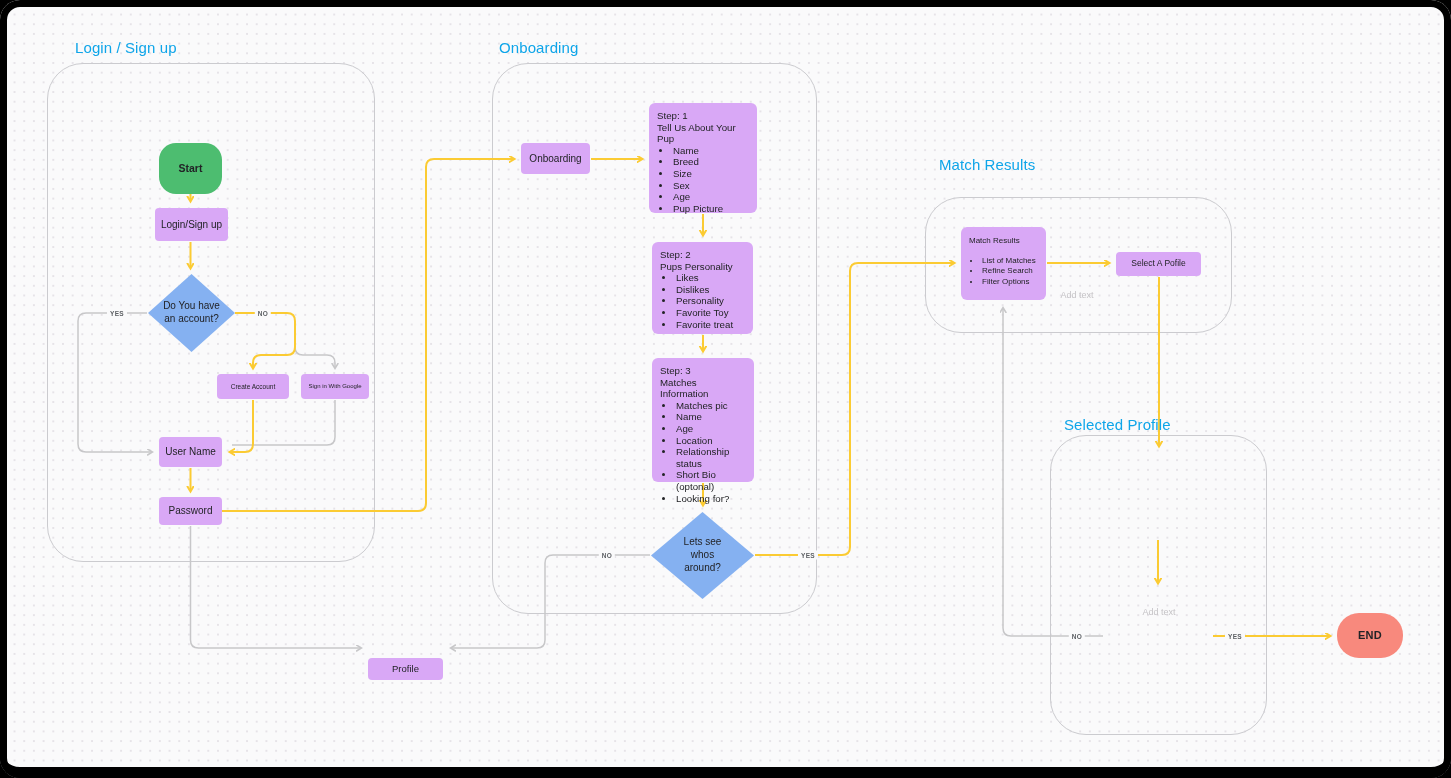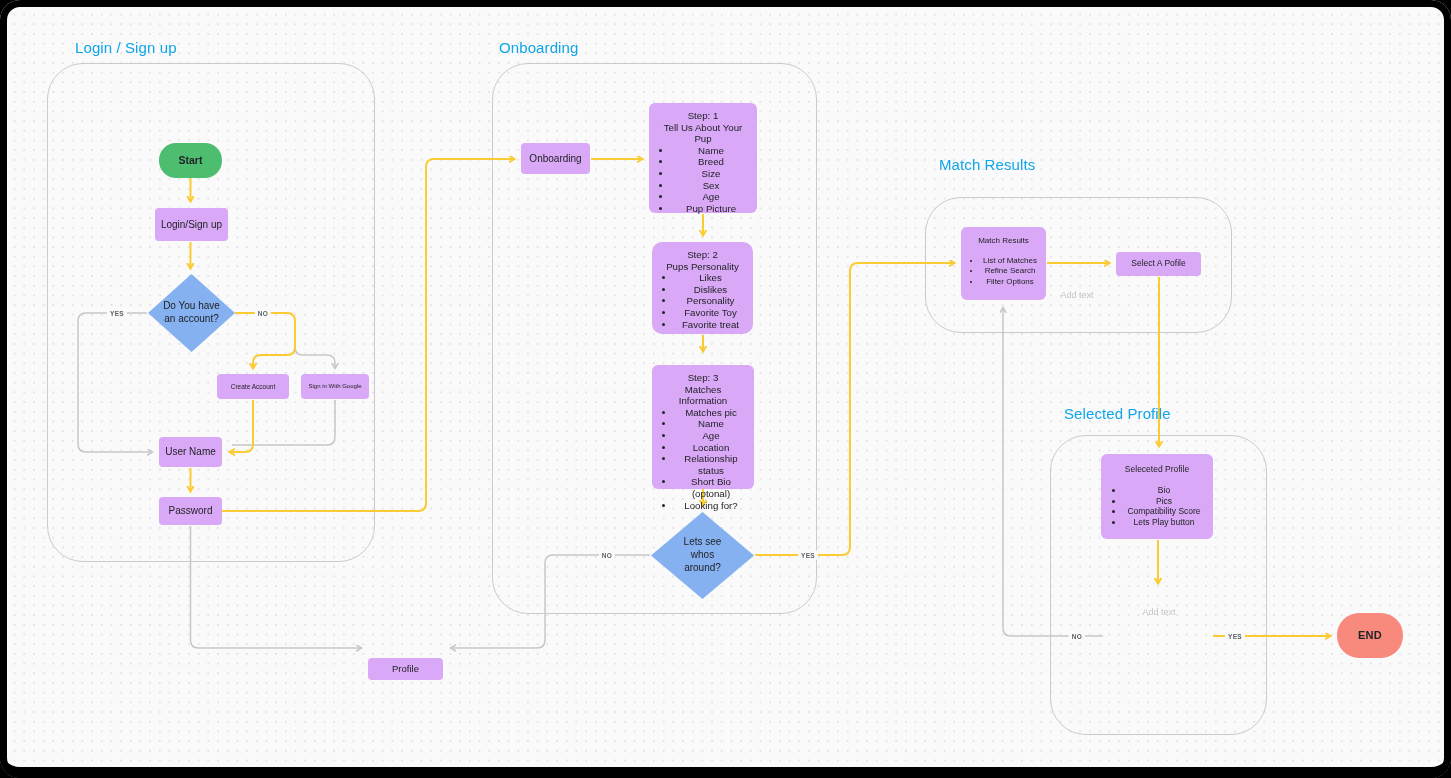--- a/index.html
+++ b/index.html
@@ -27,21 +27,21 @@
       line-height:1.15;}
   .node.pill{border-radius:17px;background:var(--node-green,#4DBD70);font-size:10.5px;font-weight:600;}
   .node.end-pill{border-radius:22px;background:var(--node-salmon,#F8897D);font-size:11px;font-weight:700;letter-spacing:0.3px;}
   .node.small{font-size:6.5px;font-weight:500;}
   .node.smaller{font-size:6px;font-weight:500;}
   .diamond{position:absolute;display:flex;align-items:center;justify-content:center;
       background:var(--node-blue,#85B1F1);z-index:10;color:var(--text-dark,#222326);
       clip-path:polygon(50% 0,100% 50%,50% 100%,0 50%);text-align:center;}
   .diamond .dtext{font-size:10px;line-height:1.27;font-weight:400;}
   .panel{position:absolute;background:var(--node-purple,#D9A8F6);border-radius:6px;
-      color:var(--text-dark,#222326);z-index:10;text-align:center;font-weight:400;}
+      color:var(--text-dark,#222326);z-index:10;text-align:left;font-weight:400;}
   .panel-step{font-size:9.7px;line-height:11.6px;padding:7px 8px;}
   .panel ul{margin:0;padding-left:15px;}
   .panel li{padding-left:1px;}
   .panel-mini{font-size:8px;line-height:10.6px;padding:9px 8px;}
   .panel-mini ul{margin-top:9px;padding-left:12px;}
   .panel-sel{font-size:8.5px;line-height:10.8px;padding:10px 10px;}
   .panel-sel ul{margin-top:10px;padding-left:13px;}
   .edge-label{position:absolute;z-index:20;font-size:6.5px;font-weight:700;color:#5E6165;
       letter-spacing:0.35px;background:var(--canvas-bg,#FAFAFB);padding:1px 3px;
       transform:translate(-50%,-50%);white-space:nowrap;}
@@ -56,21 +56,21 @@
   <div class="canvas"></div>
 
   <div class="section-frame" style="left:47px;top:63px;width:326px;height:497px;"></div>
   <div class="section-frame" style="left:492px;top:63px;width:323px;height:549px;"></div>
   <div class="section-frame" style="left:925px;top:197px;width:305px;height:134px;"></div>
   <div class="section-frame" style="left:1050px;top:435px;width:215px;height:298px;"></div>
 
   <div class="section-title" style="left:75px;top:39px;">Login / Sign up</div>
   <div class="section-title" style="left:499px;top:39px;">Onboarding</div>
   <div class="section-title" style="left:939px;top:156px;">Match Results</div>
-  <div class="section-title" style="left:1064px;top:405px;text-align:center;">Selected Profile</div>
+  <div class="section-title" style="left:1064px;top:416px;text-align:center;">Selected Profile</div>
 
   <svg class="edges" width="1451" height="778" viewBox="0 0 1451 778">
     <defs>
       <marker id="mY" markerWidth="10" markerHeight="10" refX="5" refY="3.5" orient="auto" markerUnits="userSpaceOnUse">
         <path d="M0.5,0.5 L5.5,3.5 L0.5,6.5" class="ah-y"></path>
       </marker>
       <marker id="mG" markerWidth="10" markerHeight="10" refX="5" refY="3.5" orient="auto" markerUnits="userSpaceOnUse">
         <path d="M0.5,0.5 L5.5,3.5 L0.5,6.5" class="ah-g"></path>
       </marker>
     </defs>
@@ -92,21 +92,21 @@
     <path class="edge yellow" d="M703,214 V235" marker-end="url(#mY)"></path>
     <path class="edge yellow" d="M703,335 V351" marker-end="url(#mY)"></path>
     <path class="edge yellow" d="M703,483 V505" marker-end="url(#mY)"></path>
     <path class="edge yellow" d="M755,555 H842 Q850,555 850,547 V271 Q850,263 858,263 H954" marker-end="url(#mY)"></path>
     <path class="edge yellow" d="M1047,263 H1109" marker-end="url(#mY)"></path>
     <path class="edge yellow" d="M1159,277 V446" marker-end="url(#mY)"></path>
     <path class="edge yellow" d="M1158,540 V583" marker-end="url(#mY)"></path>
     <path class="edge yellow" d="M1213,636 H1330" marker-end="url(#mY)"></path>
   </svg>
 
-  <div class="node pill" style="left:159px;top:143px;width:63px;height:35px;">Start</div>
+  <div class="node pill" style="left:159px;top:143px;width:63px;height:51px;">Start</div>
   <div class="node" style="left:155px;top:208px;width:73px;height:33px;">Login/Sign up</div>
   <div class="diamond" style="left:148px;top:274px;width:87px;height:78px;">
     <span class="dtext" style="width:60px;">Do You have an account?</span>
   </div>
   <div class="node small" style="left:217px;top:374px;width:72px;height:25px;">Create Account</div>
   <div class="node smaller" style="left:301px;top:374px;width:68px;height:25px;">Sign in With Google</div>
   <div class="node" style="left:159px;top:437px;width:63px;height:30px;">User Name</div>
   <div class="node" style="left:159px;top:497px;width:63px;height:28px;">Password</div>
   <div class="node" style="left:368px;top:638px;width:75px;height:22px;font-size:9.5px;margin-top:20px;">Profile</div>
 
@@ -116,32 +116,32 @@
     <div>Tell Us About Your Pup</div>
     <ul>
         <li>Name</li>
         <li>Breed</li>
         <li>Size</li>
         <li>Sex</li>
         <li>Age</li>
         <li>Pup Picture</li>
       </ul>
   </div>
-  <div class="panel panel-step" style="left:652px;top:242px;width:101px;height:92px;box-sizing:border-box;border-radius:10px;">
+  <div class="panel panel-step" style="left:652px;top:242px;width:101px;height:92px;box-sizing:border-box;">
     <div>Step: 2</div>
     <div>Pups Personality</div>
     <ul>
         <li>Likes</li>
         <li>Dislikes</li>
         <li>Personality</li>
         <li>Favorite Toy</li>
         <li>Favorite treat</li>
       </ul>
   </div>
-  <div class="panel panel-step" style="left:652px;top:358px;width:102px;height:124px;box-sizing:border-box;margin-top:7px;">
+  <div class="panel panel-step" style="left:652px;top:358px;width:102px;height:124px;box-sizing:border-box;">
     <div>Step: 3</div>
     <div>Matches Information</div>
     <ul>
         <li>Matches pic</li>
         <li>Name</li>
         <li>Age</li>
         <li>Location</li>
         <li>Relationship status</li>
         <li>Short Bio (optonal)</li>
         <li>Looking for?</li>
@@ -154,29 +154,20 @@
   <div class="panel panel-mini" style="left:961px;top:227px;width:85px;height:73px;box-sizing:border-box;">
     <div>Match Results</div>
     <ul>
         <li>List of Matches</li>
         <li>Refine Search</li>
         <li>Filter Options</li>
       </ul>
   </div>
   <div class="node" style="left:1116px;top:252px;width:85px;height:24px;font-size:8.5px;">Select A Pofile</div>
 
-  <div class="panel panel-sel" style="left:1101px;top:454px;width:112px;height:85px;box-sizing:border-box;">
-    <div>Seleceted Profile</div>
-    <ul>
-        <li>Bio</li>
-        <li>Pics</li>
-        <li>Compatibility Score</li>
-        <li>Lets Play button</li>
-      </ul>
-  </div>
   <div class="node end-pill" style="left:1337px;top:613px;width:66px;height:45px;">END</div>
 
   <div class="edge-label" style="left:117px;top:313px;">YES</div>
   <div class="edge-label" style="left:263px;top:313px;">NO</div>
   <div class="edge-label" style="left:607px;top:555px;">NO</div>
   <div class="edge-label" style="left:808px;top:555px;">YES</div>
   <div class="edge-label" style="left:1077px;top:636px;">NO</div>
   <div class="edge-label" style="left:1235px;top:636px;">YES</div>
   <div class="add-label" style="left:1077px;top:263px;">Add text</div>
   <div class="add-label" style="left:1159px;top:580px;">Add text</div>

